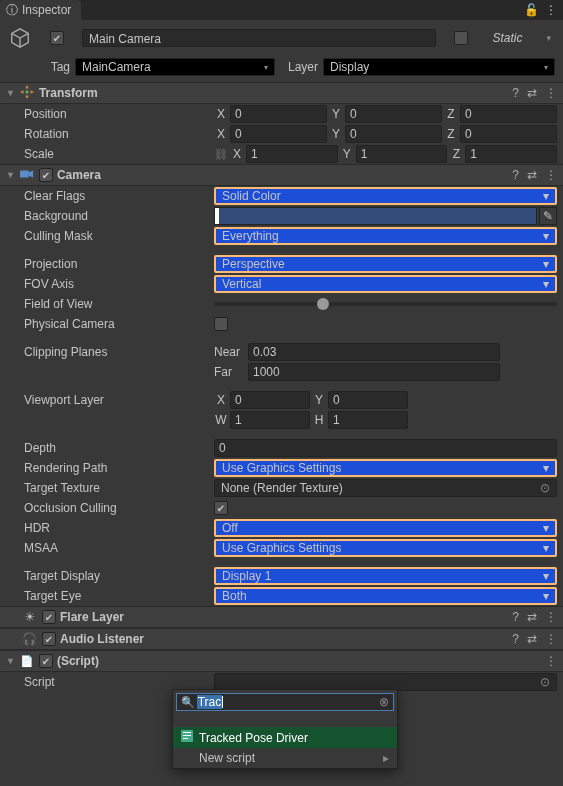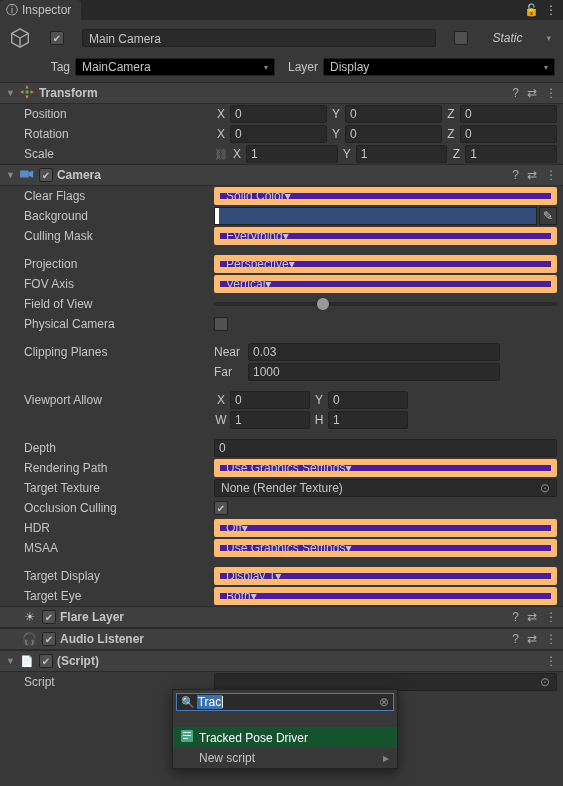--- a/index.html
+++ b/index.html
@@ -112,27 +112,27 @@
     background: #2a2a2a;
     border: 1px solid #222;
     border-radius: 2px;
     padding: 1px 4px;
     color: #c4c4c4;
     height: 18px;
     flex: 1;
     min-width: 0;
   }
   .dd-full {
-    background: #4c1d95;
-    border: 6px solid #fdba74;
+    background: #1d4ed8;
+    border: 2px solid #fdba74;
     border-radius: 2px;
     padding: 1px 6px;
     color: #c4c4c4;
     display: flex;
-    justify-content: flex-start;
+    justify-content: space-between;
     align-items: center;
     cursor: pointer;
     height: 18px;
     flex: 1;
   }
   .color-swatch {
     flex: 1;
     height: 18px;
     border: 1px solid #222;
     display: flex;
@@ -395,21 +395,21 @@
     </div>
 <div class="prop">
       <span class="label"></span>
       <div class="ctrl">
         <span style="width:32px">Far</span>
         <div class="num-field" style="flex:0 0 252px">1000</div>
       </div>
     </div>
 <div class="spacer-h"></div>
 <div class="prop">
-      <span class="label">Viewport Allow</span>
+      <span class="label">Viewport Layer</span>
       <div class="ctrl">
   <span class="axis-lbl">X</span>
         <div class="num-field" style="flex:0 0 80px">0</div>
   <span class="axis-lbl">Y</span>
         <div class="num-field" style="flex:0 0 80px">0</div>
 </div>
     </div>
 <div class="prop">
       <span class="label"></span>
       <div class="ctrl">

